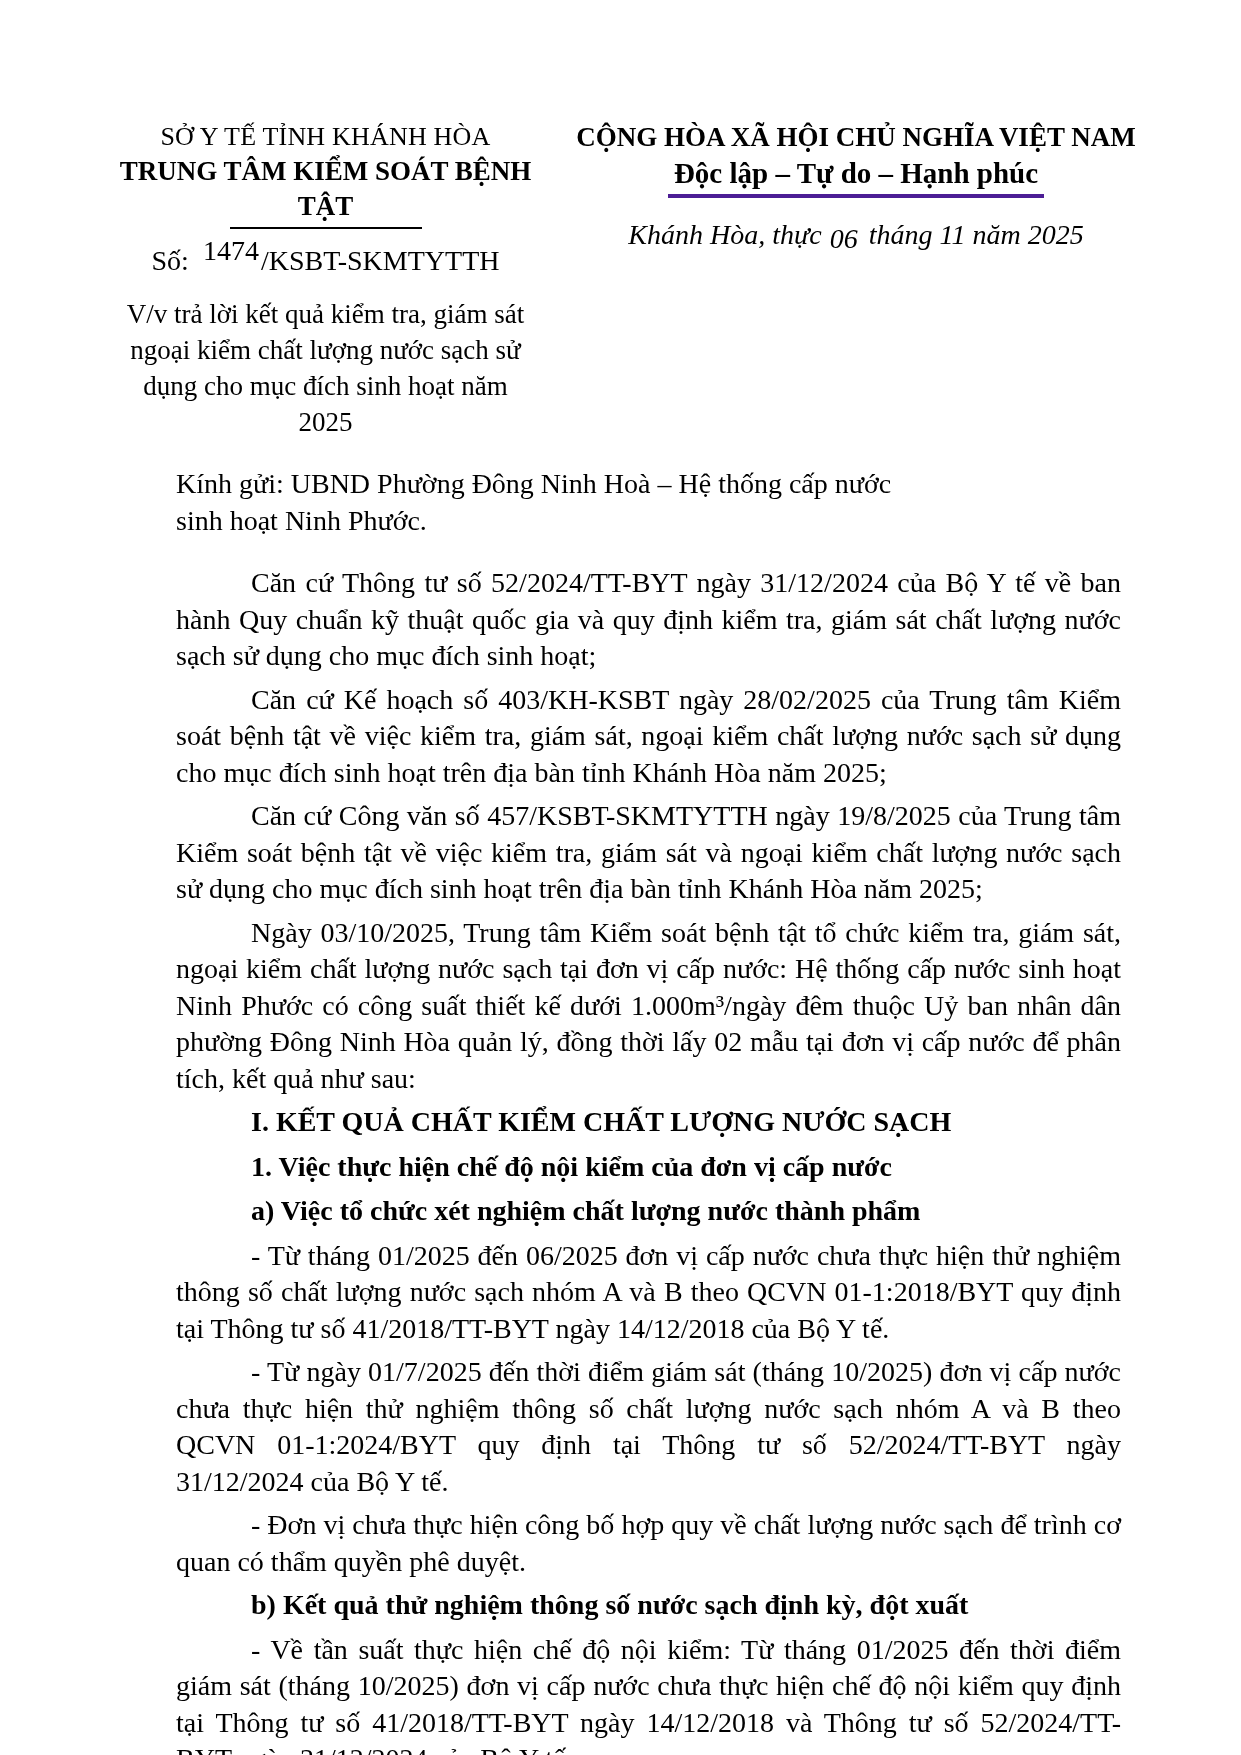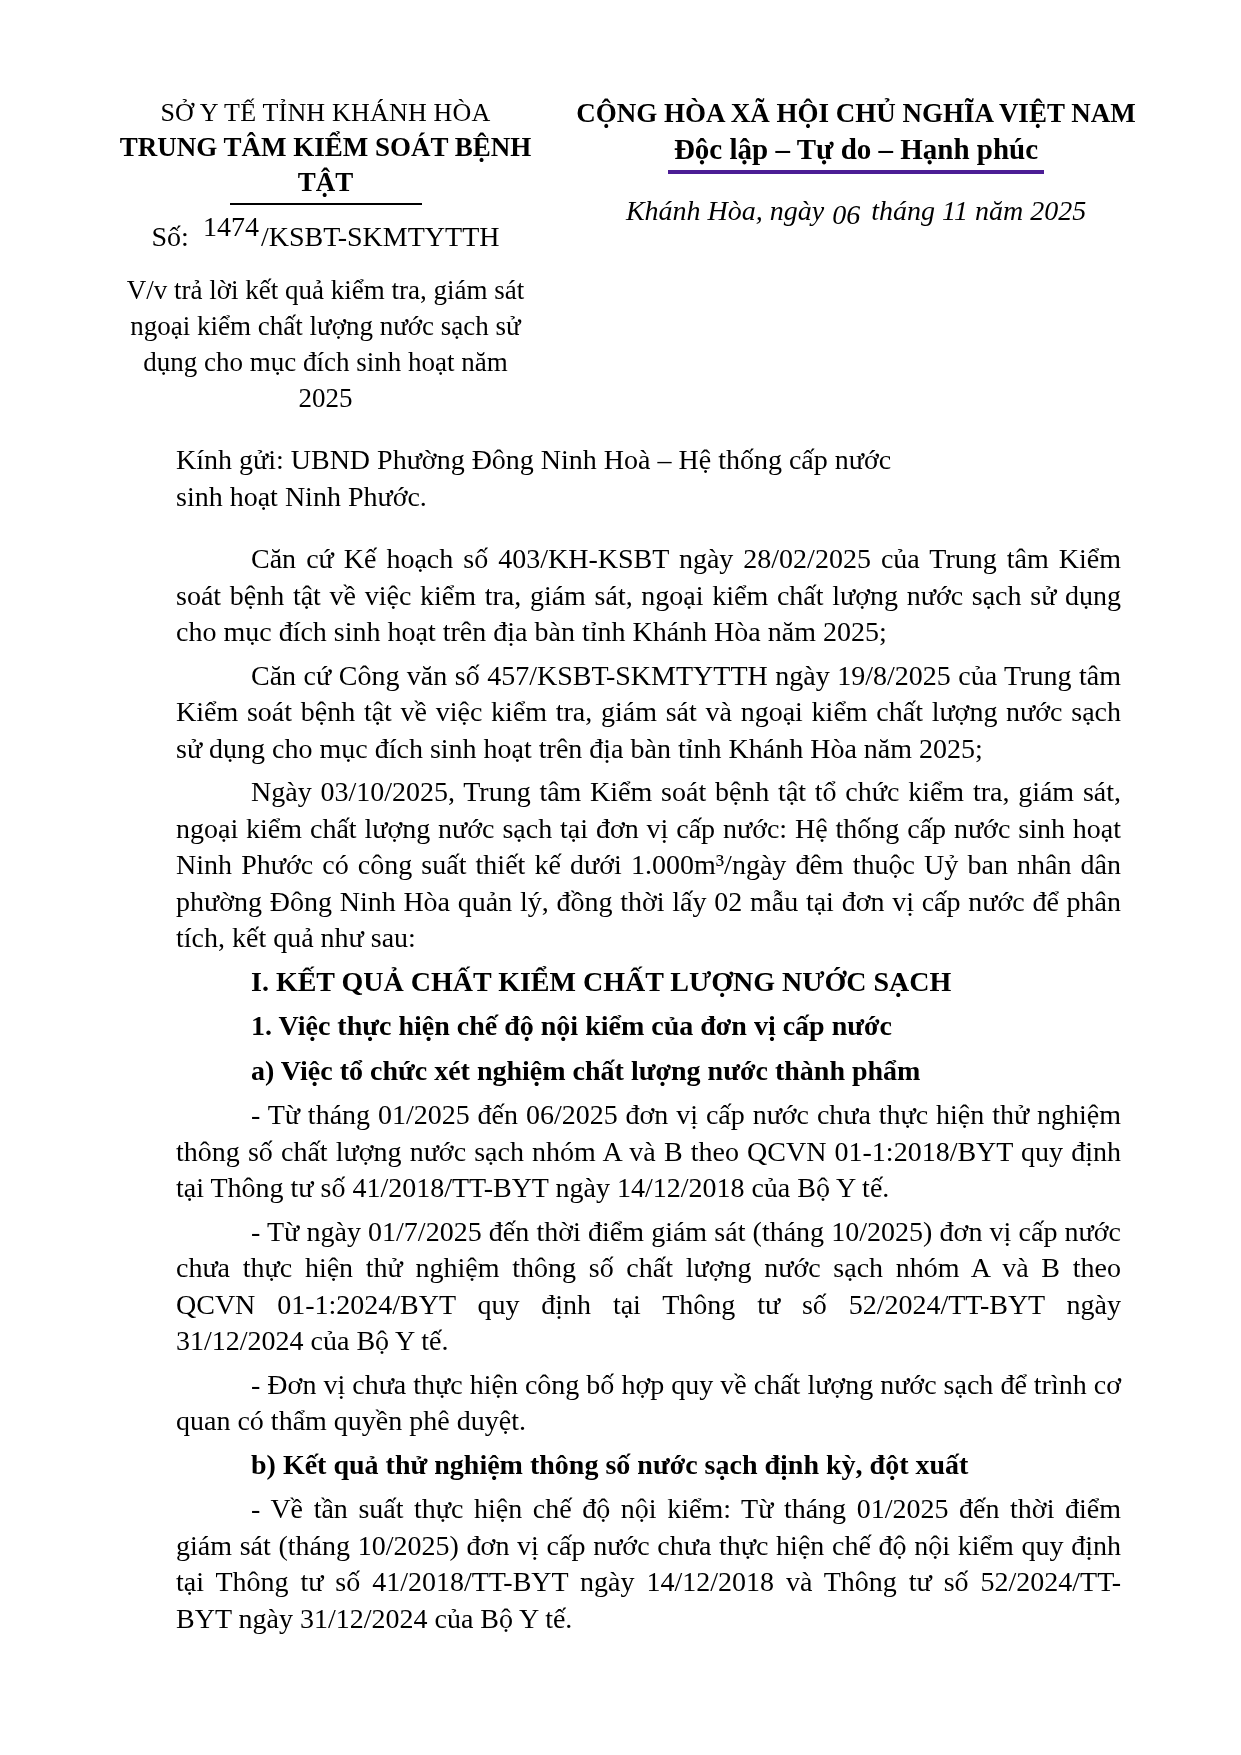--- a/index.html
+++ b/index.html
@@ -7,21 +7,21 @@
   .page {
     position:relative;
     width:1241px; height:1755px;
     margin:0 auto;
     background:#ffffff;
     color:#000;
     font-family:"Liberation Serif","DejaVu Serif",serif;
     overflow:hidden;
   }
   
-  .header { display:flex; align-items:flex-start; padding-top:96px; }
+  .header { display:flex; align-items:flex-start; padding-top:120px; }
   .header-left { width:445px; margin-left:103px; text-align:center; }
   .header-right { width:600px; margin-left:8px; text-align:center; }
 
   .org-parent { font-size:26px; line-height:34px; letter-spacing:.2px; }
   .org-name   { font-size:27px; line-height:35px; font-weight:bold; }
   .org-rule   { width:192px; border-bottom:2px solid #000; margin:3px auto 12px auto; }
 
   .doc-no { font-size:28px; line-height:40px; white-space:nowrap; }
   .doc-no .num { position:relative; top:-10px; margin:0 2px 0 14px; }
 
@@ -58,33 +58,34 @@
       </div>
       <div class="subject">V/v trả lời kết quả kiểm tra, giám sát ngoại kiểm chất lượng nước sạch sử dụng cho mục đích sinh hoạt năm 2025</div>
     </div>
 
     <div class="header-right">
       <div class="national-title">CỘNG HÒA XÃ HỘI CHỦ NGHĨA VIỆT NAM</div>
       <div>
         <span class="national-motto">Độc lập – Tự do – Hạnh phúc</span>
       </div>
       <div class="date-line">
-        <span>Khánh Hòa, ngày</span><span class="day">06</span><span>tháng 11 năm 2025</span>
+        <span>Khánh Hòa, thực</span><span class="day">06</span><span>tháng 11 năm 2025</span>
       </div>
     </div>
 
   </div>
 
   <div class="body">
 
     <div class="salutation">
       <div>Kính gửi: UBND Phường Đông Ninh Hoà – Hệ thống cấp nước</div>
       <div class="line2">sinh hoạt Ninh Phước.</div>
     </div>
 
+    <p class="para">Căn cứ Thông tư số 52/2024/TT-BYT ngày 31/12/2024 của Bộ Y tế về ban hành Quy chuẩn kỹ thuật quốc gia và quy định kiểm tra, giám sát chất lượng nước sạch sử dụng cho mục đích sinh hoạt;</p>
     <p class="para">Căn cứ Kế hoạch số 403/KH-KSBT ngày 28/02/2025 của Trung tâm Kiểm soát bệnh tật về việc kiểm tra, giám sát, ngoại kiểm chất lượng nước sạch sử dụng cho mục đích sinh hoạt trên địa bàn tỉnh Khánh Hòa năm 2025;</p>
     <p class="para">Căn cứ Công văn số 457/KSBT-SKMTYTTH ngày 19/8/2025 của Trung tâm Kiểm soát bệnh tật về việc kiểm tra, giám sát và ngoại kiểm chất lượng nước sạch sử dụng cho mục đích sinh hoạt trên địa bàn tỉnh Khánh Hòa năm 2025;</p>
     <p class="para">Ngày 03/10/2025, Trung tâm Kiểm soát bệnh tật tổ chức kiểm tra, giám sát, ngoại kiểm chất lượng nước sạch tại đơn vị cấp nước: Hệ thống cấp nước sinh hoạt Ninh Phước có công suất thiết kế dưới 1.000m³/ngày đêm thuộc Uỷ ban nhân dân phường Đông Ninh Hòa quản lý, đồng thời lấy 02 mẫu tại đơn vị cấp nước để phân tích, kết quả như sau:</p>
 
     <p class="head">I. KẾT QUẢ CHẤT KIỂM CHẤT LƯỢNG NƯỚC SẠCH</p>
     <p class="head">1. Việc thực hiện chế độ nội kiểm của đơn vị cấp nước</p>
     <p class="head">a) Việc tổ chức xét nghiệm chất lượng nước thành phẩm</p>
 
     <p class="para">- Từ tháng 01/2025 đến 06/2025 đơn vị cấp nước chưa thực hiện thử nghiệm thông số chất lượng nước sạch nhóm A và B theo QCVN 01-1:2018/BYT quy định tại Thông tư số 41/2018/TT-BYT ngày 14/12/2018 của Bộ Y tế.</p>
     <p class="para">- Từ ngày 01/7/2025 đến thời điểm giám sát (tháng 10/2025) đơn vị cấp nước chưa thực hiện thử nghiệm thông số chất lượng nước sạch nhóm A và B theo QCVN 01-1:2024/BYT quy định tại Thông tư số 52/2024/TT-BYT ngày 31/12/2024 của Bộ Y tế.</p>

